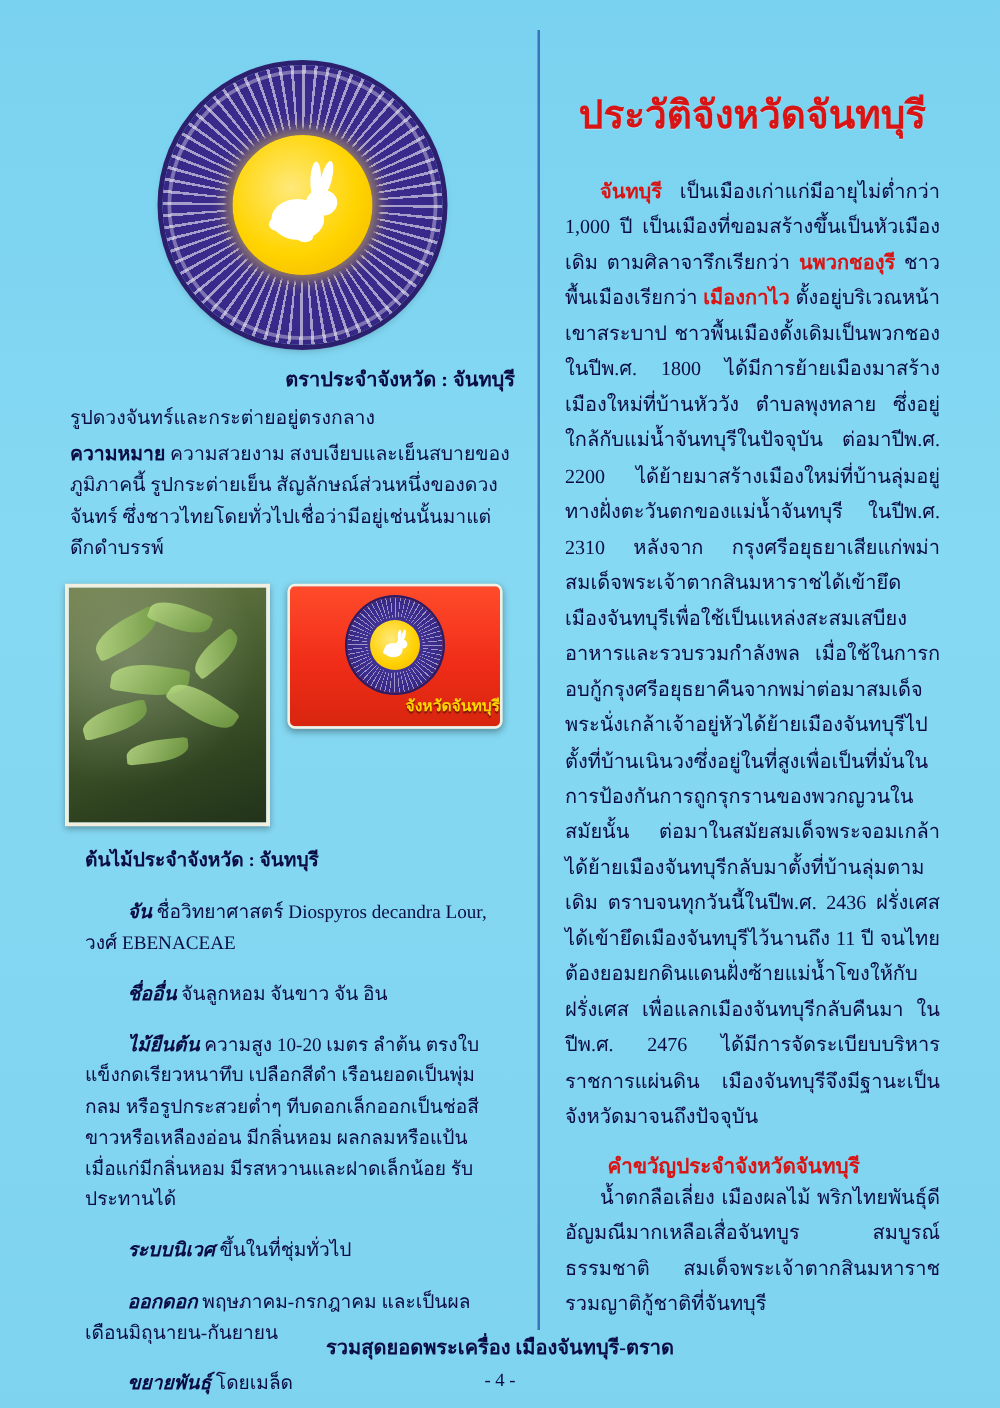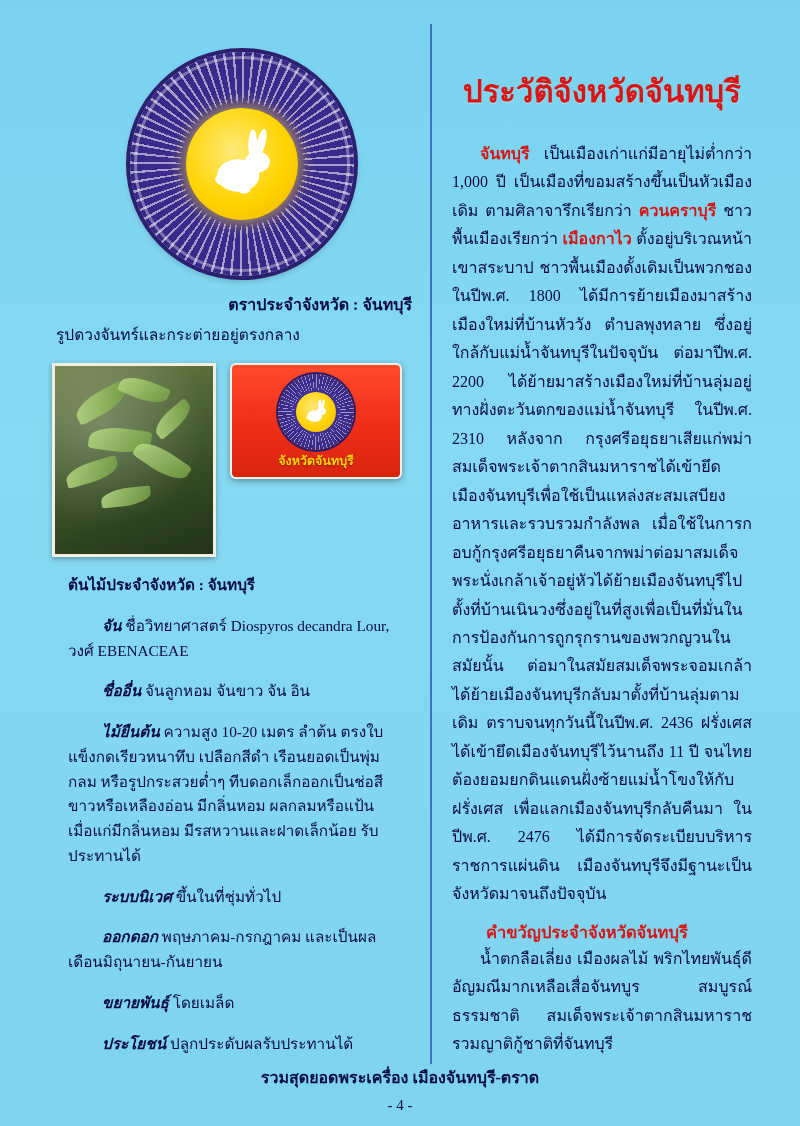--- a/index.html
+++ b/index.html
@@ -171,21 +171,21 @@
     position: absolute;
     left: 50%; top: 50%;
     width: 44px; height: 44px;
     margin: -22px 0 0 -22px;
     display: flex; align-items: center; justify-content: center;
   }
   .flag .flabel {
     position: absolute;
     left: 0; right: 0;
     bottom: 6px;
-    text-align: center;
+    text-align: right;
     color: #ffd400;
     font-size: 12.5px;
     font-weight: bold;
     text-shadow: 0 1px 1px rgba(0,0,0,.5);
   }
   .flag-caption {
     margin-top: 6px;
     font-weight: bold;
     font-size: 15px;
   }
@@ -268,20 +268,21 @@
               <ellipse cx="52" cy="76" rx="7" ry="5"></ellipse>
             </g>
           </svg>
         </div>
         <div class="ring-out"></div>
       </div>
     </div>
 
     <p class="cap heading-line">ตราประจำจังหวัด : จันทบุรี</p>
     <p class="cap">รูปดวงจันทร์และกระต่ายอยู่ตรงกลาง</p>
+    <p class="cap"><span class="b">ความหมาย</span> <span>ความสวยงาม สงบเงียบและเย็นสบายของภูมิภาคนี้ รูปกระต่ายเย็น สัญลักษณ์ส่วนหนึ่งของดวงจันทร์ ซึ่งชาวไทยโดยทั่วไปเชื่อว่ามีอยู่เช่นนั้นมาแต่ดึกดำบรรพ์</span></p>
 
     <div class="photo-row">
       <div class="plant-photo">
         <span class="leaf" style="left:18px;top:26px;width:56px;height:22px;transform:rotate(-28deg)"></span>
         <span class="leaf" style="left:64px;top:14px;width:50px;height:20px;transform:rotate(22deg)"></span>
         <span class="leaf" style="left:34px;top:62px;width:62px;height:24px;transform:rotate(8deg)"></span>
         <span class="leaf" style="left:10px;top:96px;width:54px;height:20px;transform:rotate(-16deg)"></span>
         <span class="leaf" style="left:78px;top:84px;width:58px;height:22px;transform:rotate(34deg)"></span>
         <span class="leaf" style="left:46px;top:122px;width:50px;height:18px;transform:rotate(-6deg)"></span>
         <span class="leaf" style="left:96px;top:44px;width:44px;height:18px;transform:rotate(-40deg)"></span>
@@ -320,21 +321,21 @@
       <p class="indent"><span class="italic-b">ประโยชน์</span> <span>ปลูกประดับผลรับประทานได้</span></p>
     </div>
   </div>
 
   <div class="right-col">
     <h1 class="rtitle">ประวัติจังหวัดจันทบุรี</h1>
 
     <p class="rbody">
       <span style="display:inline-block;width:28px"></span><span class="red">จันทบุรี</span>
       <span>เป็นเมืองเก่าแก่มีอายุไม่ต่ำกว่า 1,000 ปี เป็นเมืองที่ขอมสร้างขึ้นเป็นหัวเมืองเดิม ตามศิลาจารึกเรียกว่า</span>
-      <span class="red">ควนคราบุรี</span>
+      <span class="red">นพวกชองุรี</span>
       <span>ชาวพื้นเมืองเรียกว่า</span>
       <span class="red">เมืองกาไว</span>
       <span>ตั้งอยู่บริเวณหน้าเขาสระบาป ชาวพื้นเมืองดั้งเดิมเป็นพวกชอง ในปีพ.ศ. 1800 ได้มีการย้ายเมืองมาสร้างเมืองใหม่ที่บ้านหัววัง ตำบลพุงทลาย ซึ่งอยู่ใกล้กับแม่น้ำจันทบุรีในปัจจุบัน ต่อมาปีพ.ศ. 2200 ได้ย้ายมาสร้างเมืองใหม่ที่บ้านลุ่มอยู่ทางฝั่งตะวันตกของแม่น้ำจันทบุรี ในปีพ.ศ. 2310 หลังจาก กรุงศรีอยุธยาเสียแก่พม่า สมเด็จพระเจ้าตากสินมหาราชได้เข้ายึดเมืองจันทบุรีเพื่อใช้เป็นแหล่งสะสมเสบียงอาหารและรวบรวมกำลังพล เมื่อใช้ในการกอบกู้กรุงศรีอยุธยาคืนจากพม่าต่อมาสมเด็จพระนั่งเกล้าเจ้าอยู่หัวได้ย้ายเมืองจันทบุรีไปตั้งที่บ้านเนินวงซึ่งอยู่ในที่สูงเพื่อเป็นที่มั่นในการป้องกันการถูกรุกรานของพวกญวนในสมัยนั้น ต่อมาในสมัยสมเด็จพระจอมเกล้า ได้ย้ายเมืองจันทบุรีกลับมาตั้งที่บ้านลุ่มตามเดิม ตราบจนทุกวันนี้ในปีพ.ศ. 2436 ฝรั่งเศส ได้เข้ายึดเมืองจันทบุรีไว้นานถึง 11 ปี จนไทยต้องยอมยกดินแดนฝั่งซ้ายแม่น้ำโขงให้กับฝรั่งเศส เพื่อแลกเมืองจันทบุรีกลับคืนมา ในปีพ.ศ. 2476 ได้มีการจัดระเบียบบริหารราชการแผ่นดิน เมืองจันทบุรีจึงมีฐานะเป็นจังหวัดมาจนถึงปัจจุบัน</span>
     </p>
 
     <p class="sub-head">คำขวัญประจำจังหวัดจันทบุรี</p>
     <p class="rbody">
       <span style="display:inline-block;width:28px"></span><span>น้ำตกลือเลี่ยง เมืองผลไม้ พริกไทยพันธุ์ดี อัญมณีมากเหลือเสื่อจันทบูร สมบูรณ์ธรรมชาติ สมเด็จพระเจ้าตากสินมหาราช รวมญาติกู้ชาติที่จันทบุรี</span>
     </p>
   </div>

